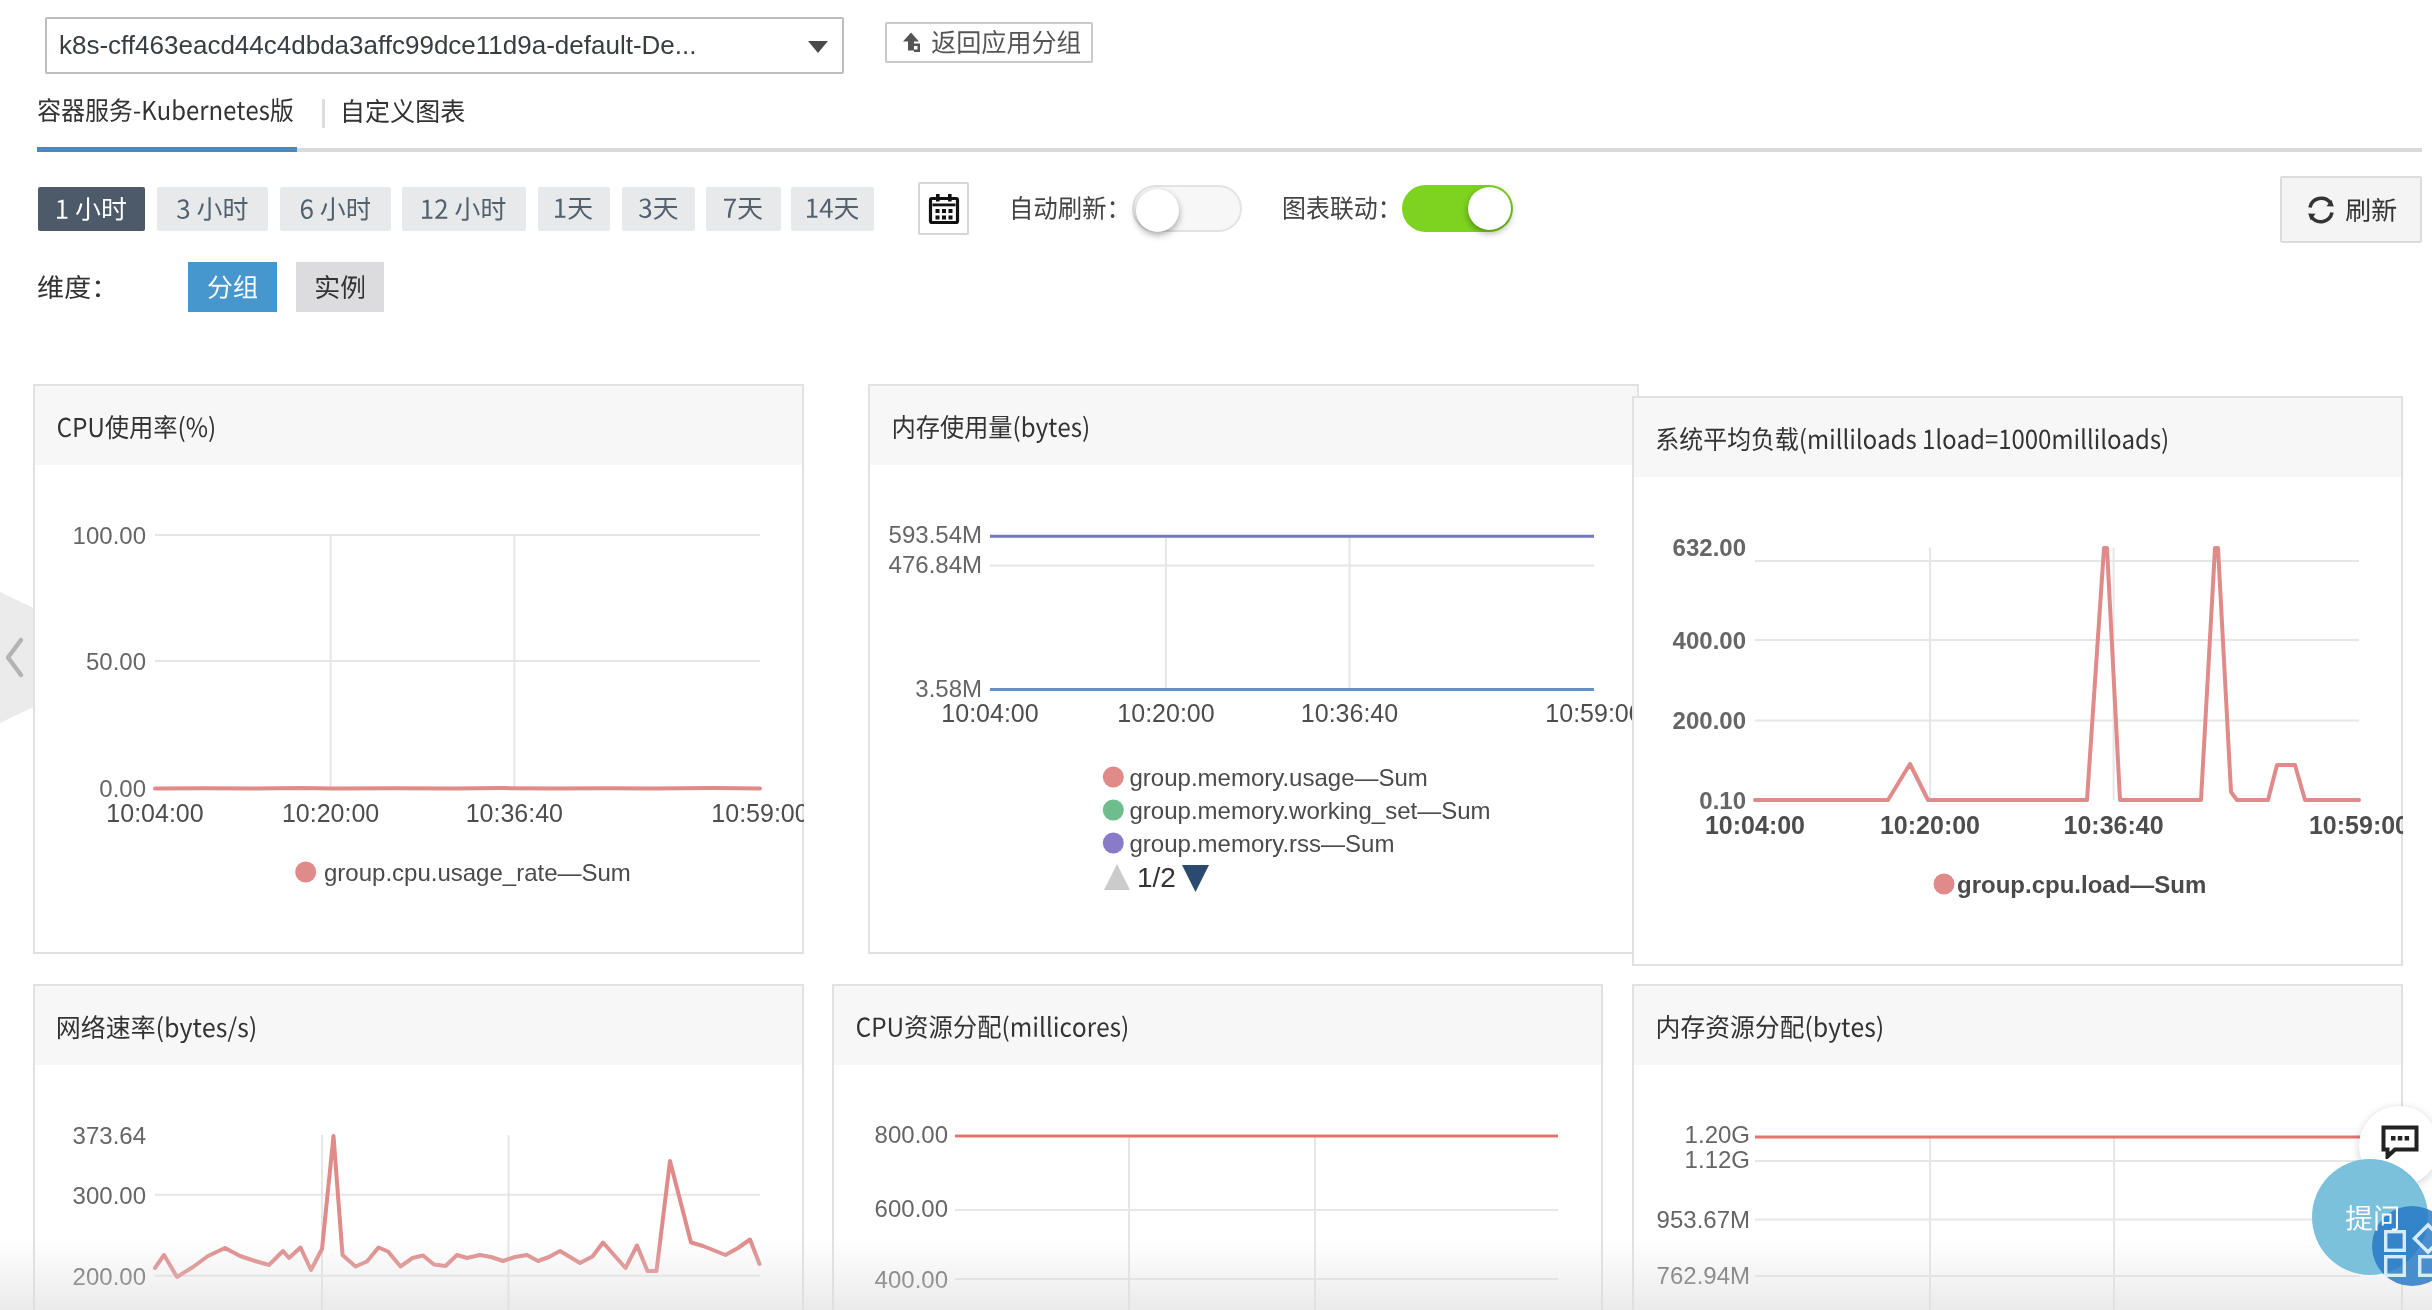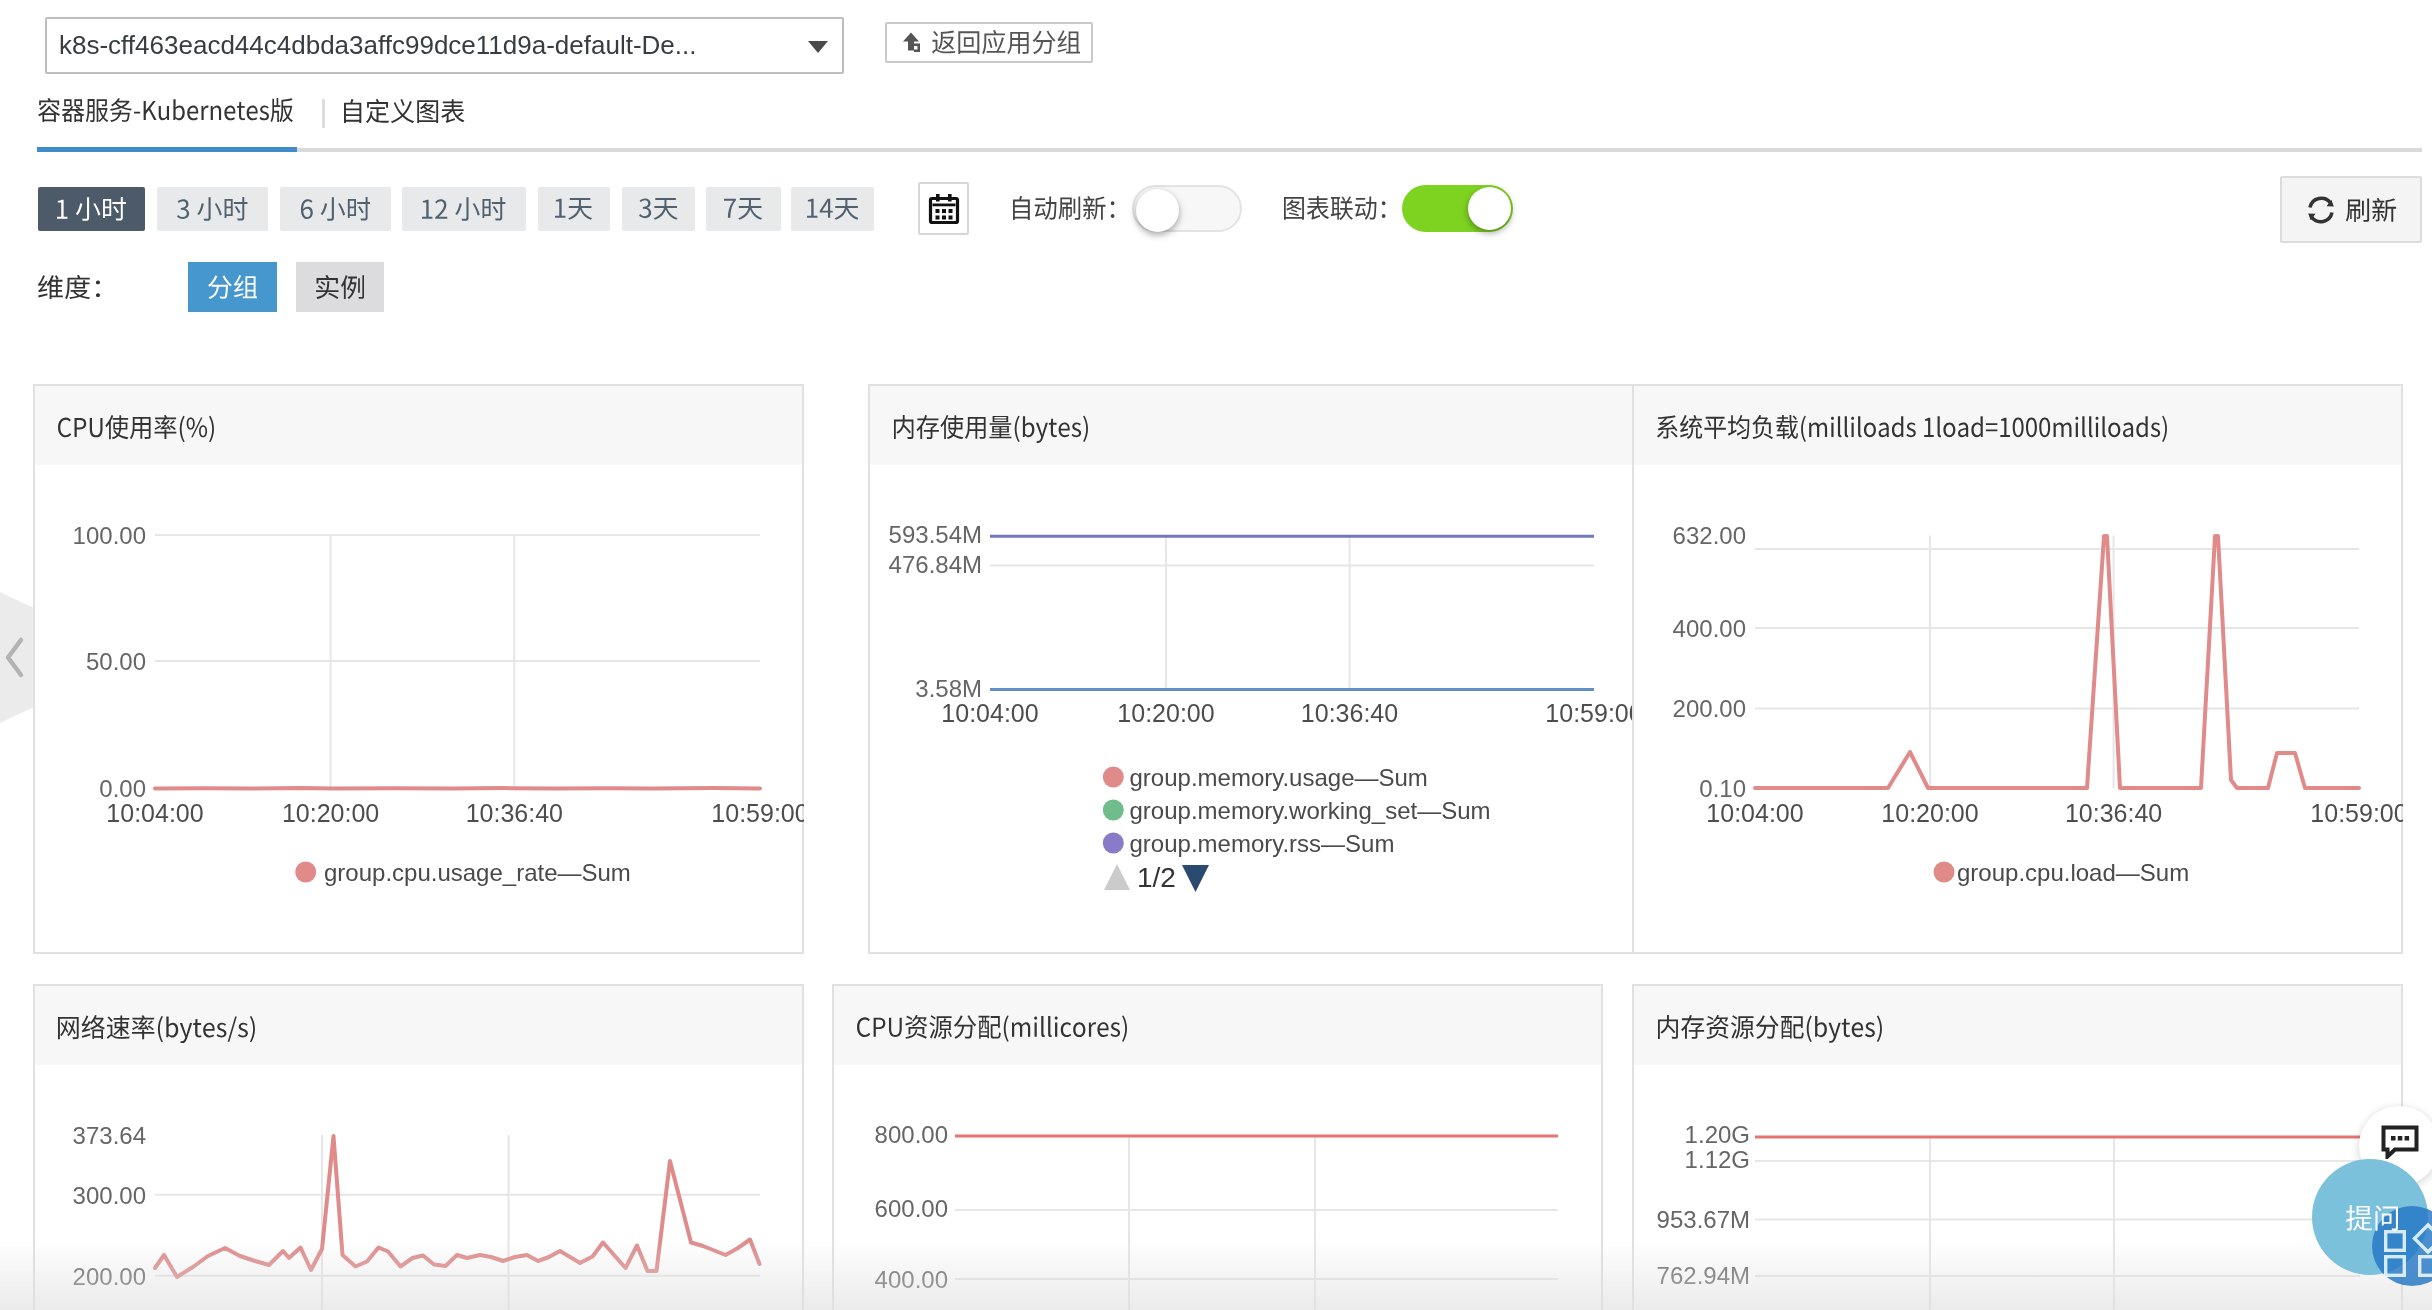--- a/index.html
+++ b/index.html
@@ -178,21 +178,21 @@
         <text x="261.5" y="393" font-size="24" fill="#4a4a4a" text-anchor="start" font-family="&quot;Liberation Sans&quot;,sans-serif" dominant-baseline="central">group.memory.usage—Sum</text>
         <circle cx="245.3" cy="426" r="10.5" fill="#6fbd8d"></circle>
         <text x="261.5" y="426" font-size="24" fill="#4a4a4a" text-anchor="start" font-family="&quot;Liberation Sans&quot;,sans-serif" dominant-baseline="central">group.memory.working_set—Sum</text>
         <circle cx="245.3" cy="459" r="10.5" fill="#8a7bc8"></circle>
         <text x="261.5" y="459" font-size="24" fill="#4a4a4a" text-anchor="start" font-family="&quot;Liberation Sans&quot;,sans-serif" dominant-baseline="central">group.memory.rss—Sum</text>
         <polygon points="236,506 262,506 249,480" fill="#cbcbcb"></polygon>
         <text x="269" y="493" font-size="28" fill="#333" text-anchor="start" font-family="&quot;Liberation Sans&quot;,sans-serif" dominant-baseline="central">1/2</text>
         <polygon points="314,481 341,481 327.5,508" fill="#2b4a70"></polygon>
       </svg>
 </div>
-<div class="card" style="left:1632px;top:384px;">
+<div class="card" style="left:1632px;top:396px;font-weight:bold;">
   <div class="card-hd"></div>
   <svg style="position:absolute;left:23px;top:29px;" width="510.0" height="27.0" viewBox="1.7 -21.9 510.0 27.0">
         <path d="M6.84435268171367 -5.824C5.5759936183191785 -3.952 3.5896954624372395 -2.028 1.675191215804045 -0.7799999999999999C2.153817277462344 -0.494 2.8956876730327066 0.156 3.2546572192764303 0.52C5.073436253577965 -0.884 7.203322227957393 -3.016 8.63920041293229 -5.122ZM15.220308760733895 -4.9399999999999995C17.206606916615833 -3.276 19.671531134156073 -0.884 20.868096288301818 0.572L22.399699685608375 -0.598C21.10740931913097 -2.08 18.64248510159073 -4.367999999999999 16.632255642625875 -5.954ZM15.890385247055512 -11.543999999999999C16.512599127211303 -10.92 17.18267561353292 -10.192 17.828820796771623 -9.437999999999999L7.299047440289053 -8.684C10.888742902726293 -10.607999999999999 14.550232274412277 -13.0 18.092065130683686 -15.911999999999999L16.704049551874622 -17.16C15.507484397728874 -16.093999999999998 14.191262728168553 -15.08 12.922903664774061 -14.117999999999999L7.059734409459904 -13.806C8.782788231429778 -15.132 10.529773356482568 -16.796 12.13317066303787 -18.616C15.24424006381681 -18.954 18.187790343015347 -19.422 20.461264135892264 -20.02L19.216836375580687 -21.657999999999998C15.33996527614847 -20.592 8.375956079020225 -19.89 2.5606494298718974 -19.578C2.7520998545352167 -19.136 2.9674815822814513 -18.355999999999998 3.015344188447281 -17.887999999999998C5.121298859743795 -17.992 7.370841349537798 -18.148 9.596452536248886 -18.355999999999998C8.040917835859416 -16.588 6.270001407723711 -15.027999999999999 5.647787527567924 -14.585999999999999C4.929848435080475 -14.014 4.3554971610905175 -13.623999999999999 3.8768710994322184 -13.546C4.068321524095538 -13.052 4.331565858007602 -12.193999999999999 4.379428464173432 -11.804C4.881985828914646 -12.011999999999999 5.623856224485008 -12.116 10.48191075031674 -12.427999999999999C8.44774998826897 -11.049999999999999 6.70076486321618 -10.01 5.8631692553141574 -9.594C4.379428464173432 -8.788 3.30251982544226 -8.294 2.5367181267889825 -8.19C2.7520998545352167 -7.67 3.015344188447281 -6.76 3.087138097696026 -6.37C3.757214584017644 -6.656 4.690535404251326 -6.786 11.271643752052931 -7.332V-0.52C11.271643752052931 -0.23399999999999999 11.199849842804188 -0.13 10.793017690394633 -0.104C10.410116841067994 -0.078 9.093895171507674 -0.078 7.658016986532777 -0.156C7.945192623527756 0.38999999999999996 8.256299563605651 1.222 8.352024775937311 1.7939999999999998C10.0990099009901 1.7939999999999998 11.295575055135847 1.768 12.085308056872039 1.456C12.898972361691147 1.144 13.090422786354466 0.598 13.090422786354466 -0.494V-7.4879999999999995L19.049317254000282 -7.9559999999999995C19.743325043404816 -7.098 20.317676317394774 -6.292 20.724508469804327 -5.616L22.160386654779224 -6.552C21.179203228379713 -8.138 19.12111116324903 -10.53 17.27840082586458 -12.324Z M40.635352634789555 -9.152V-0.9359999999999999C40.635352634789555 0.988 41.042184787199105 1.5599999999999998 42.71737600300315 1.5599999999999998C43.05241424616396 1.5599999999999998 44.48829243113886 1.5599999999999998 44.82333067429966 1.5599999999999998C46.30707146544039 1.5599999999999998 46.737834920932855 0.572 46.85749143634743 -2.964C46.402796677772045 -3.094 45.684857585284604 -3.4059999999999997 45.325888039040876 -3.77C45.254094129792136 -0.624 45.15836891746047 -0.156 44.63188024963634 -0.156C44.344704612641365 -0.156 43.21993336774436 -0.156 43.00455163999813 -0.156C42.478062972174 -0.156 42.406269062925254 -0.23399999999999999 42.406269062925254 -0.9359999999999999V-9.152ZM36.13626765520154 -9.1C35.992679836704056 -3.952 35.44225986579701 -1.17 31.517526160198962 0.416C31.92435831260852 0.7799999999999999 32.426915677349726 1.508 32.64229740509597 2.002C36.97386326310357 0.078 37.715733658673926 -3.276 37.90718408333725 -9.1ZM24.936417812397355 -1.378 25.343249964806912 0.5459999999999999C27.497067242269253 -0.208 30.320961006053217 -1.17 33.00126695133969 -2.132L32.71409131434471 -3.8219999999999996C29.818403641312003 -2.8859999999999997 26.874853362113466 -1.924 24.936417812397355 -1.378ZM38.17042841724931 -21.424C38.6251231758247 -20.358 39.22340575289757 -18.954 39.46271878372672 -18.07H33.67134343766131V-16.302H37.978977992585996C36.90206935385482 -14.69 35.25080944113369 -12.298 34.700389470226646 -11.725999999999999C34.24569471165127 -11.258 33.64741213457839 -11.075999999999999 33.19271737600301 -10.946C33.384167800666326 -10.53 33.719206043827135 -9.542 33.79099995307588 -9.048C34.4610764393975 -9.36 35.466191168879924 -9.49 44.15325418797805 -10.373999999999999C44.53615503730468 -9.671999999999999 44.89512458354841 -8.996 45.13443761437756 -8.475999999999999L46.6421097086012 -9.386C45.92417061611375 -10.894 44.36863591572428 -13.338 43.076345549246874 -15.158L41.66439866735489 -14.378C42.19088733517902 -13.623999999999999 42.741307306086064 -12.766 43.24386467082728 -11.908L36.662756323025675 -11.309999999999999C37.739664961756844 -12.74 39.103749237482994 -14.767999999999999 40.10886396696542 -16.302H46.61817840551828V-18.07H39.725963117638784L41.25756651494534 -18.59C40.97039087795036 -19.422 40.372108300877485 -20.852 39.82168832997044 -21.892ZM25.367181267889826 -10.998C25.72615081413355 -11.18 26.276570785040594 -11.309999999999999 29.148327154990383 -11.751999999999999C28.119281122425043 -10.113999999999999 27.18596030219136 -8.84 26.75519684669889 -8.346C25.989395148045613 -7.3839999999999995 25.43897517713857 -6.734 24.91248650931444 -6.63C25.127868237060675 -6.109999999999999 25.415043874055655 -5.148 25.510769086387317 -4.732C26.013326451128528 -5.069999999999999 26.826990755947637 -5.356 32.761953920510535 -6.76C32.71409131434471 -7.175999999999999 32.690160011261796 -7.93 32.738022617427625 -8.475999999999999L28.2150063347567 -7.513999999999999C30.033785369058236 -9.802 31.828633100276857 -12.584 33.3363051945005 -15.392L31.732907887945196 -16.432C31.278213129369814 -15.469999999999999 30.7756557646286 -14.482 30.225235793721556 -13.572L27.28168551452302 -13.234C28.765426305663745 -15.469999999999999 30.24916709680447 -18.304 31.350007038618557 -21.034L29.531228004317022 -21.944C28.478250668668768 -18.798 26.70733424053306 -15.443999999999999 26.132982966543103 -14.585999999999999C25.606494298718975 -13.702 25.151799540143593 -13.104 24.72103608465112 -13.0C24.960349115480273 -12.453999999999999 25.24752475247525 -11.414 25.367181267889826 -10.998Z M52.026652902257055 -16.38C52.95997372249074 -14.456 53.89329454272442 -11.934 54.22833278588523 -10.373999999999999L55.927455304772195 -11.024C55.592417061611386 -12.532 54.61123363521187 -15.027999999999999 53.653981511895275 -16.9ZM65.93073999343063 -17.029999999999998C65.33245741635776 -15.132 64.23161747454367 -12.479999999999999 63.322227957392904 -10.841999999999999L64.87776265778237 -10.296C65.81108347801606 -11.856 66.93585472291306 -14.351999999999999 67.82131293698092 -16.458ZM49.10703392614143 -9.048V-7.098H58.84707428088781V2.054H60.713715921355174V-7.098H70.57341279151612V-9.048H60.713715921355174V-18.148H69.2332598188729V-20.098H50.375392989535925V-18.148H58.84707428088781V-9.048Z M83.40059124395853 -12.011999999999999C84.88433203509926 -10.686 86.75097367556663 -8.814 87.70822579888322 -7.696L88.85692834686314 -9.022C87.89967622354655 -10.062 86.03303458307919 -11.804 84.50143118577262 -13.104ZM81.46215569424243 -3.094 82.20402608981279 -1.274C84.66895030735303 -2.73 87.97147013279529 -4.68 91.01074562432548 -6.577999999999999L90.57998216883301 -8.138C87.30139364647367 -6.239999999999999 83.73562948711935 -4.2379999999999995 81.46215569424243 -3.094ZM85.4347520060063 -21.84C84.3099807611093 -18.433999999999997 82.44333912064194 -15.132 80.33738444934542 -13.026C80.69635399558915 -12.636 81.27070526957911 -11.83 81.53394960349118 -11.44C82.61085824222235 -12.636 83.68776688095352 -14.17 84.64501900427011 -15.86H92.35089859696872C92.06372295997375 -5.148 91.72868471681294 -1.014 90.93895171507674 -0.104C90.67570738116467 0.23399999999999999 90.3885317441697 0.312 89.88597437942849 0.312C89.28769180235561 0.312 87.73215710196614 0.312 86.03303458307919 0.13C86.34414152315708 0.6759999999999999 86.55952325090331 1.456 86.60738585706913 2.002C88.06719534512695 2.08 89.62273004551642 2.132 90.50818825958427 2.028C91.39364647365213 1.95 91.92013514147625 1.742 92.4705551123833 0.962C93.40387593261698 -0.312 93.71498287269488 -4.4719999999999995 94.02608981277277 -16.64C94.02608981277277 -16.926 94.02608981277277 -17.68 94.02608981277277 -17.68H85.6022711275867C86.15269109849376 -18.849999999999998 86.65524846323497 -20.072 87.08601191872744 -21.294ZM72.65543615972973 -3.198 73.30158134296843 -1.222C75.57505513584536 -2.4699999999999998 78.54253671812681 -4.1339999999999995 81.31856787574493 -5.72L80.88780442025246 -7.358L77.5613532917273 -5.616V-13.728H80.45704096476V-15.574H77.5613532917273V-21.528H75.83829946975742V-15.574H72.82295528131014V-13.728H75.83829946975742V-4.758C74.64173431561167 -4.1339999999999995 73.54089437379758 -3.614 72.65543615972973 -3.198Z M108.24128384402422 -2.392C111.32842194172025 -0.9359999999999999 114.48735394866503 0.8059999999999999 116.40185819529822 2.08L117.76594247102437 0.728C115.7317817089766 -0.52 112.40533058045142 -2.262 109.34212378583831 -3.6399999999999997ZM106.99685608371266 -10.738C106.5900239313031 -4.29 105.58490920182066 -1.014 97.20895312280045 0.416C97.54399136596125 0.8059999999999999 97.97475482145373 1.5599999999999998 98.09441133686829 2.054C106.99685608371266 0.364 108.38487166252172 -3.484 108.86349772418002 -10.738ZM103.88578668293371 -17.862H110.15578809065742C109.55750551358454 -16.692 108.79170381493127 -15.418 108.02590211627799 -14.378H101.10975552531558C102.13880155788092 -15.495999999999999 103.0721223781146 -16.666 103.88578668293371 -17.862ZM104.02937450143119 -21.814C102.78494674111963 -19.084 100.36788512974522 -15.677999999999999 97.01750269813712 -13.208C97.44826615362959 -12.921999999999999 98.04654873070247 -12.298 98.35765567078036 -11.856C99.09952606635072 -12.453999999999999 99.81746515883817 -13.078 100.46361034207688 -13.728V-3.094H102.2584580732955V-12.636H113.57796443151426V-3.094H115.44460607198162V-14.378H110.06006287832577C111.01731500164236 -15.729999999999999 111.97456712495895 -17.342 112.62071230819765 -18.746L111.42414715405191 -19.604L111.11304021397402 -19.5H104.93876401858196C105.32166486790861 -20.15 105.68063441415234 -20.8 105.99174135423023 -21.45Z M137.26995448360003 -20.384C138.37079442541415 -19.369999999999997 139.63915348880863 -17.939999999999998 140.18957345971566 -16.977999999999998L141.55365773544182 -18.018C140.95537515836895 -18.98 139.66308479189155 -20.358 138.56224485007746 -21.294ZM139.73487870114027 -13.026C139.1126648209845 -10.556 138.22720660691664 -8.164 137.10243536201963 -6.005999999999999C136.64774060344425 -8.294 136.33663366336637 -11.128 136.14518323870305 -14.378H142.41518464642675V-15.963999999999999H136.0733893294543C136.00159542020555 -17.81 135.97766411712263 -19.759999999999998 136.00159542020555 -21.814H134.23067899206984C134.23067899206984 -19.811999999999998 134.27854159823568 -17.836 134.35033550748443 -15.963999999999999H128.46323494908734V-18.2H132.6990755947633V-19.759999999999998H128.46323494908734V-21.866H126.74018112711748V-19.759999999999998H122.16930223828072V-18.2H126.74018112711748V-15.963999999999999H120.94880578105206V-14.378H134.42212941673316C134.6614424475623 -10.244 135.1161372061377 -6.577999999999999 135.83407629862515 -3.77C134.6614424475623 -1.95 133.32128947491907 -0.38999999999999996 131.78968607761252 0.8059999999999999C132.22044953310498 1.144 132.74693820092912 1.716 133.05804514100703 2.132C134.3264042044015 1.066 135.47510675238144 -0.23399999999999999 136.50415278494677 -1.664C137.38961099901462 0.572 138.58617615316035 1.8719999999999999 140.14171085354982 1.8719999999999999C141.8169020693539 1.8719999999999999 142.41518464642675 0.6759999999999999 142.70236028342174 -3.2239999999999998C142.27159682792927 -3.4059999999999997 141.64938294777346 -3.796 141.29041340152975 -4.2379999999999995C141.14682558303227 -1.196 140.90751255220312 -0.026 140.30922997513025 -0.026C139.2801839425649 -0.026 138.39472572849704 -1.3 137.72464924217542 -3.536C139.2801839425649 -6.2139999999999995 140.47674909671065 -9.282 141.33827600769558 -12.506ZM121.21205011496413 -2.392 121.40350053962744 -0.572 127.62563934118533 -1.274V1.976H129.30083055698938V-1.456L133.6563277180799 -1.95V-3.562L129.30083055698938 -3.1199999999999997V-5.564H133.10590774717284V-7.254H129.30083055698938V-9.36H127.62563934118533V-7.254H124.29918821266016C124.82567688048428 -8.112 125.32823424522549 -9.1 125.83079160996671 -10.166H133.60846511191406V-11.777999999999999H126.54873070245415C126.83590633944914 -12.453999999999999 127.0991506733612 -13.129999999999999 127.33846370419035 -13.806L125.56754727605464 -14.325999999999999C125.32823424522549 -13.468 125.0171273051476 -12.584 124.7060203650697 -11.777999999999999H121.30777532729579V-10.166H124.03594387874809C123.62911172633854 -9.282 123.29407348317773 -8.606 123.10262305851441 -8.294C122.71972220918776 -7.592 122.36075266294404 -7.072 122.00178311670032 -6.994C122.21716484444656 -6.5 122.45647787527571 -5.59 122.55220308760737 -5.2C122.7675848153536 -5.4079999999999995 123.48552390784104 -5.564 124.49063863732347 -5.564H127.62563934118533V-2.964Z M149.30739993430626 5.096 150.6475529069495 4.446C148.5894608418188 0.754 147.6082774154193 -3.666 147.6082774154193 -8.086C147.6082774154193 -12.479999999999999 148.5894608418188 -16.874 150.6475529069495 -20.592L149.30739993430626 -21.268C147.1057200506781 -17.368 145.78949838111777 -13.181999999999999 145.78949838111777 -8.086C145.78949838111777 -2.964 147.1057200506781 1.222 149.30739993430626 5.096Z M153.878278823143 0.0H156.07995870677118V-10.244C157.25259255783402 -11.7 158.3534324996481 -12.402 159.3346159260476 -12.402C160.98587583876875 -12.402 161.751677537422 -11.283999999999999 161.751677537422 -8.632V0.0H163.92942611796727V-10.244C165.14992257519594 -11.7 166.2028999108442 -12.402 167.2080146403266 -12.402C168.85927455304775 -12.402 169.62507625170102 -11.283999999999999 169.62507625170102 -8.632V0.0H171.8028248322463V-8.943999999999999C171.8028248322463 -12.532 170.5344657688518 -14.482 167.87809112664823 -14.482C166.27469382009295 -14.482 164.9345408474497 -13.363999999999999 163.57045657172355 -11.777999999999999C163.04396790389941 -13.442 161.99099056825116 -14.482 159.9807611092863 -14.482C158.42522640889683 -14.482 157.0850734362536 -13.415999999999999 155.9363708882737 -12.064H155.88850828210786L155.67312655436163 -14.117999999999999H153.878278823143Z M176.03866547792225 0.0H178.24034536155042V-14.117999999999999H176.03866547792225ZM177.13950541973634 -17.029999999999998C178.00103233072127 -17.029999999999998 178.59931490779414 -17.654 178.59931490779414 -18.616C178.59931490779414 -19.526 178.00103233072127 -20.15 177.13950541973634 -20.15C176.2779785087514 -20.15 175.70362723476146 -19.526 175.70362723476146 -18.616C175.70362723476146 -17.654 176.2779785087514 -17.029999999999998 177.13950541973634 -17.029999999999998Z M184.9171789216837 0.33799999999999997C185.51546149875657 0.33799999999999997 185.87443104500028 0.23399999999999999 186.18553798507818 0.13L185.87443104500028 -1.69C185.63511801417113 -1.638 185.53939280183948 -1.638 185.4197362864249 -1.638C185.0846980432641 -1.638 184.82145370935203 -1.924 184.82145370935203 -2.6519999999999997V-20.695999999999998H182.61977382572385V-2.808C182.61977382572385 -0.8059999999999999 183.28985031204547 0.33799999999999997 184.9171789216837 0.33799999999999997Z M191.7136689972315 0.33799999999999997C192.31195157430437 0.33799999999999997 192.6709211205481 0.23399999999999999 192.982028060626 0.13L192.6709211205481 -1.69C192.43160808971894 -1.638 192.3358828773873 -1.638 192.2162263619727 -1.638C191.8811881188119 -1.638 191.61794378489984 -1.924 191.61794378489984 -2.6519999999999997V-20.695999999999998H189.41626390127166V-2.808C189.41626390127166 -0.8059999999999999 190.08634038759328 0.33799999999999997 191.7136689972315 0.33799999999999997Z M196.2127539768195 0.0H198.41443386044767V-14.117999999999999H196.2127539768195ZM197.3135939186336 -17.029999999999998C198.17512082961852 -17.029999999999998 198.7734034066914 -17.654 198.7734034066914 -18.616C198.7734034066914 -19.526 198.17512082961852 -20.15 197.3135939186336 -20.15C196.45206700764865 -20.15 195.8777157336587 -19.526 195.8777157336587 -18.616C195.8777157336587 -17.654 196.45206700764865 -17.029999999999998 197.3135939186336 -17.029999999999998Z M205.09126742058095 0.33799999999999997C205.6895499976538 0.33799999999999997 206.04851954389753 0.23399999999999999 206.35962648397543 0.13L206.04851954389753 -1.69C205.80920651306837 -1.638 205.71348130073673 -1.638 205.59382478532214 -1.638C205.25878654216135 -1.638 204.99554220824928 -1.924 204.99554220824928 -2.6519999999999997V-20.695999999999998H202.7938623246211V-2.808C202.7938623246211 -0.8059999999999999 203.46393881094272 0.33799999999999997 205.09126742058095 0.33799999999999997Z M214.639857350664 0.33799999999999997C217.8227206606917 0.33799999999999997 220.64661442447564 -2.366 220.64661442447564 -7.045999999999999C220.64661442447564 -11.751999999999999 217.8227206606917 -14.482 214.639857350664 -14.482C211.4569940406363 -14.482 208.63310027685233 -11.751999999999999 208.63310027685233 -7.045999999999999C208.63310027685233 -2.366 211.4569940406363 0.33799999999999997 214.639857350664 0.33799999999999997ZM214.639857350664 -1.638C212.39031486086998 -1.638 210.88264276664634 -3.796 210.88264276664634 -7.045999999999999C210.88264276664634 -10.296 212.39031486086998 -12.479999999999999 214.639857350664 -12.479999999999999C216.889399840458 -12.479999999999999 218.42100323776455 -10.296 218.42100323776455 -7.045999999999999C218.42100323776455 -3.796 216.889399840458 -1.638 214.639857350664 -1.638Z M227.08413495377974 0.33799999999999997C228.68753226033505 0.33799999999999997 230.14734174839288 -0.572 231.39176950870444 -1.69H231.4635634179532L231.6550138426165 0.0H233.4498615738351V-8.684C233.4498615738351 -12.193999999999999 232.1336399042748 -14.482 228.95077659424712 -14.482C226.8448219229506 -14.482 225.02604288864907 -13.468 223.85340903758623 -12.636L224.69100464548825 -10.998C225.7200506780536 -11.751999999999999 227.08413495377974 -12.506 228.5918070480034 -12.506C230.72169302238282 -12.506 231.27211299328985 -10.764 231.27211299328985 -8.943999999999999C225.7439819811365 -8.267999999999999 223.3029890666792 -6.734 223.3029890666792 -3.666C223.3029890666792 -1.1179999999999999 224.90638637323448 0.33799999999999997 227.08413495377974 0.33799999999999997ZM227.70634883393555 -1.5859999999999999C226.41405846745812 -1.5859999999999999 225.4089437379757 -2.21 225.4089437379757 -3.8219999999999996C225.4089437379757 -5.6419999999999995 226.89268452911642 -6.811999999999999 231.27211299328985 -7.358V-3.432C230.00375392989537 -2.21 228.95077659424712 -1.5859999999999999 227.70634883393555 -1.5859999999999999Z M241.99333677443576 0.33799999999999997C243.54887147482523 0.33799999999999997 244.93688705363428 -0.572 245.94200178311672 -1.664H246.01379569236548L246.2052461170288 0.0H248.00009384824742V-20.695999999999998H245.79841396461924V-15.261999999999999L245.9180704800338 -12.844C244.76936793205388 -13.857999999999999 243.78818450565439 -14.482 242.25658110834783 -14.482C239.28909952606637 -14.482 236.6327248838628 -11.622 236.6327248838628 -7.045999999999999C236.6327248838628 -2.34 238.73867955515934 0.33799999999999997 241.99333677443576 0.33799999999999997ZM242.47196283609406 -1.664C240.19848904321714 -1.664 238.88226737365682 -3.666 238.88226737365682 -7.072C238.88226737365682 -10.296 240.55745858946085 -12.479999999999999 242.63948195767446 -12.479999999999999C243.71639059640563 -12.479999999999999 244.72150532588807 -12.064 245.79841396461924 -10.998V-3.5879999999999996C244.72150532588807 -2.288 243.6685279902398 -1.664 242.47196283609406 -1.664Z M255.8016986532777 0.33799999999999997C258.8649054478908 0.33799999999999997 260.5161653606119 -1.5599999999999998 260.5161653606119 -3.848C260.5161653606119 -6.526 258.45807329548126 -7.358 256.56750035193096 -8.138C255.10769086387316 -8.735999999999999 253.76753789122992 -9.256 253.76753789122992 -10.581999999999999C253.76753789122992 -11.7 254.53333958988318 -12.636 256.1845995026043 -12.636C257.3333020505842 -12.636 258.242691567735 -12.09 259.12814978180285 -11.388L260.1811271174511 -12.87C259.1999436910516 -13.754 257.7640655060767 -14.482 256.1606681995214 -14.482C253.31284313265454 -14.482 251.6855145230163 -12.713999999999999 251.6855145230163 -10.478C251.6855145230163 -8.06 253.64788137581533 -7.124 255.46666041011687 -6.396C256.90253859509176 -5.824 258.43414199239834 -5.148 258.43414199239834 -3.718C258.43414199239834 -2.496 257.5965463844963 -1.508 255.87349256252642 -1.508C254.31795786213695 -1.508 253.16925531415706 -2.1839999999999997 252.02055276617713 -3.198L250.96757543052888 -1.6119999999999999C252.18807188775753 -0.494 253.95898831589324 0.33799999999999997 255.8016986532777 0.33799999999999997Z M268.86819013654923 0.0H278.488573975881V-1.976H274.97067242269253V-19.058H273.2954812068885C272.3382290835719 -18.46 271.2134578386749 -18.018 269.6579231382854 -17.706V-16.198H272.7929238421473V-1.976H268.86819013654923Z M284.54319365585854 0.33799999999999997C285.1414762329314 0.33799999999999997 285.50044577917515 0.23399999999999999 285.81155271925303 0.13L285.50044577917515 -1.69C285.261132748346 -1.638 285.1654075360143 -1.638 285.04575102059977 -1.638C284.7107127774389 -1.638 284.4474684435269 -1.924 284.4474684435269 -2.6519999999999997V-20.695999999999998H282.2457885598987V-2.808C282.2457885598987 -0.8059999999999999 282.9158650462203 0.33799999999999997 284.54319365585854 0.33799999999999997Z M294.09178358594164 0.33799999999999997C297.2746468959693 0.33799999999999997 300.09854065975327 -2.366 300.09854065975327 -7.045999999999999C300.09854065975327 -11.751999999999999 297.2746468959693 -14.482 294.09178358594164 -14.482C290.90892027591394 -14.482 288.08502651212996 -11.751999999999999 288.08502651212996 -7.045999999999999C288.08502651212996 -2.366 290.90892027591394 0.33799999999999997 294.09178358594164 0.33799999999999997ZM294.09178358594164 -1.638C291.84224109614763 -1.638 290.33456900192397 -3.796 290.33456900192397 -7.045999999999999C290.33456900192397 -10.296 291.84224109614763 -12.479999999999999 294.09178358594164 -12.479999999999999C296.3413260757356 -12.479999999999999 297.8729294730422 -10.296 297.8729294730422 -7.045999999999999C297.8729294730422 -3.796 296.3413260757356 -1.638 294.09178358594164 -1.638Z M306.53606118905736 0.33799999999999997C308.1394584956127 0.33799999999999997 309.5992679836705 -0.572 310.84369574398204 -1.69H310.9154896532308L311.10694007789414 0.0H312.90178780911276V-8.684C312.90178780911276 -12.193999999999999 311.58556613955244 -14.482 308.40270282952474 -14.482C306.29674815822824 -14.482 304.4779691239267 -13.468 303.3053352728639 -12.636L304.1429308807659 -10.998C305.1719769133312 -11.751999999999999 306.53606118905736 -12.506 308.04373328328103 -12.506C310.17361925766045 -12.506 310.7240392285675 -10.764 310.7240392285675 -8.943999999999999C305.1959082164141 -8.267999999999999 302.7549153019568 -6.734 302.7549153019568 -3.666C302.7549153019568 -1.1179999999999999 304.3583126085121 0.33799999999999997 306.53606118905736 0.33799999999999997ZM307.1582750692132 -1.5859999999999999C305.8659847027358 -1.5859999999999999 304.86086997325333 -2.21 304.86086997325333 -3.8219999999999996C304.86086997325333 -5.6419999999999995 306.3446107643941 -6.811999999999999 310.7240392285675 -7.358V-3.432C309.455680165173 -2.21 308.40270282952474 -1.5859999999999999 307.1582750692132 -1.5859999999999999Z M321.44526300971336 0.33799999999999997C323.0007977101028 0.33799999999999997 324.3888132889119 -0.572 325.3939280183943 -1.664H325.4657219276431L325.65717235230636 0.0H327.452020083525V-20.695999999999998H325.2503401998968V-15.261999999999999L325.3699967153114 -12.844C324.2212941673315 -13.857999999999999 323.240110740932 -14.482 321.7085073436254 -14.482C318.74102576134396 -14.482 316.0846511191404 -11.622 316.0846511191404 -7.045999999999999C316.0846511191404 -2.34 318.1906057904369 0.33799999999999997 321.44526300971336 0.33799999999999997ZM321.92388907137166 -1.664C319.65041527849473 -1.664 318.3341936089344 -3.666 318.3341936089344 -7.072C318.3341936089344 -10.296 320.00938482473845 -12.479999999999999 322.09140819295203 -12.479999999999999C323.1683168316832 -12.479999999999999 324.17343156116567 -12.064 325.2503401998968 -10.998V-3.5879999999999996C324.17343156116567 -2.288 323.1204542255174 -1.664 321.92388907137166 -1.664Z M330.56308948430393 -11.83H342.0501149641031V-13.597999999999999H330.56308948430393ZM330.56308948430393 -5.59H342.0501149641031V-7.358H330.56308948430393Z M345.04152784946746 0.0H354.66191168879925V-1.976H351.14401013561076V-19.058H349.4688189198067C348.5115667964901 -18.46 347.38679555159314 -18.018 345.83126085120364 -17.706V-16.198H348.9662615550655V-1.976H345.04152784946746Z M362.8703486462391 0.33799999999999997C366.19679977476426 0.33799999999999997 368.3266857491437 -2.9379999999999997 368.3266857491437 -9.594C368.3266857491437 -16.198 366.19679977476426 -19.396 362.8703486462391 -19.396C359.519966214631 -19.396 357.4140115433345 -16.198 357.4140115433345 -9.594C357.4140115433345 -2.9379999999999997 359.519966214631 0.33799999999999997 362.8703486462391 0.33799999999999997ZM362.8703486462391 -1.5859999999999999C360.88405049035714 -1.5859999999999999 359.519966214631 -4.004 359.519966214631 -9.594C359.519966214631 -15.158 360.88405049035714 -17.524 362.8703486462391 -17.524C364.856646802121 -17.524 366.2207310778472 -15.158 366.2207310778472 -9.594C366.2207310778472 -4.004 364.856646802121 -1.5859999999999999 362.8703486462391 -1.5859999999999999Z M376.1522218572569 0.33799999999999997C379.47867298578205 0.33799999999999997 381.6085589601615 -2.9379999999999997 381.6085589601615 -9.594C381.6085589601615 -16.198 379.47867298578205 -19.396 376.1522218572569 -19.396C372.8018394256488 -19.396 370.6958847543523 -16.198 370.6958847543523 -9.594C370.6958847543523 -2.9379999999999997 372.8018394256488 0.33799999999999997 376.1522218572569 0.33799999999999997ZM376.1522218572569 -1.5859999999999999C374.16592370137494 -1.5859999999999999 372.8018394256488 -4.004 372.8018394256488 -9.594C372.8018394256488 -15.158 374.16592370137494 -17.524 376.1522218572569 -17.524C378.1385200131388 -17.524 379.502604288865 -15.158 379.502604288865 -9.594C379.502604288865 -4.004 378.1385200131388 -1.5859999999999999 376.1522218572569 -1.5859999999999999Z M389.4340950682747 0.33799999999999997C392.76054619679985 0.33799999999999997 394.89043217117927 -2.9379999999999997 394.89043217117927 -9.594C394.89043217117927 -16.198 392.76054619679985 -19.396 389.4340950682747 -19.396C386.0837126366666 -19.396 383.9777579653701 -16.198 383.9777579653701 -9.594C383.9777579653701 -2.9379999999999997 386.0837126366666 0.33799999999999997 389.4340950682747 0.33799999999999997ZM389.4340950682747 -1.5859999999999999C387.44779691239273 -1.5859999999999999 386.0837126366666 -4.004 386.0837126366666 -9.594C386.0837126366666 -15.158 387.44779691239273 -17.524 389.4340950682747 -17.524C391.4203932241566 -17.524 392.78447749988277 -15.158 392.78447749988277 -9.594C392.78447749988277 -4.004 391.4203932241566 -1.5859999999999999 389.4340950682747 -1.5859999999999999Z M398.2647459058703 0.0H400.4664257894985V-10.244C401.6390596405613 -11.7 402.7398995823754 -12.402 403.72108300877494 -12.402C405.37234292149606 -12.402 406.1381446201493 -11.283999999999999 406.1381446201493 -8.632V0.0H408.3158932006946V-10.244C409.5363896579232 -11.7 410.5893669935715 -12.402 411.59448172305395 -12.402C413.24574163577506 -12.402 414.0115433344283 -11.283999999999999 414.0115433344283 -8.632V0.0H416.1892919149736V-8.943999999999999C416.1892919149736 -12.532 414.9209328515791 -14.482 412.26455820937554 -14.482C410.66116090282026 -14.482 409.321007930177 -13.363999999999999 407.95692365445086 -11.777999999999999C407.4304349866267 -13.442 406.3774576509785 -14.482 404.3672281920136 -14.482C402.81169349162417 -14.482 401.47154051898093 -13.415999999999999 400.322837971001 -12.064H400.27497536483514L400.05959363708894 -14.117999999999999H398.2647459058703Z M420.42513256064956 0.0H422.62681244427773V-14.117999999999999H420.42513256064956ZM421.5259725024636 -17.029999999999998C422.3874994134486 -17.029999999999998 422.98578199052145 -17.654 422.98578199052145 -18.616C422.98578199052145 -19.526 422.3874994134486 -20.15 421.5259725024636 -20.15C420.6644455914787 -20.15 420.09009431748876 -19.526 420.09009431748876 -18.616C420.09009431748876 -17.654 420.6644455914787 -17.029999999999998 421.5259725024636 -17.029999999999998Z M429.30364600441095 0.33799999999999997C429.9019285814838 0.33799999999999997 430.26089812772756 0.23399999999999999 430.57200506780543 0.13L430.26089812772756 -1.69C430.0215850968984 -1.638 429.9258598845667 -1.638 429.8062033691522 -1.638C429.4711651259913 -1.638 429.2079207920793 -1.924 429.2079207920793 -2.6519999999999997V-20.695999999999998H427.0062409084511V-2.808C427.0062409084511 -0.8059999999999999 427.6763173947727 0.33799999999999997 429.30364600441095 0.33799999999999997Z M436.1001360799588 0.33799999999999997C436.69841865703165 0.33799999999999997 437.0573882032754 0.23399999999999999 437.3684951433533 0.13L437.0573882032754 -1.69C436.81807517244624 -1.638 436.72234996011457 -1.638 436.60269344470004 -1.638C436.2676552015392 -1.638 436.00441086762714 -1.924 436.00441086762714 -2.6519999999999997V-20.695999999999998H433.80273098399897V-2.808C433.80273098399897 -0.8059999999999999 434.47280747032056 0.33799999999999997 436.1001360799588 0.33799999999999997Z M440.59922105954684 0.0H442.800900943175V-14.117999999999999H440.59922105954684ZM441.7000610013609 -17.029999999999998C442.5615879123459 -17.029999999999998 443.1598704894187 -17.654 443.1598704894187 -18.616C443.1598704894187 -19.526 442.5615879123459 -20.15 441.7000610013609 -20.15C440.83853409037596 -20.15 440.26418281638604 -19.526 440.26418281638604 -18.616C440.26418281638604 -17.654 440.83853409037596 -17.029999999999998 441.7000610013609 -17.029999999999998Z M449.4777345033083 0.33799999999999997C450.0760170803811 0.33799999999999997 450.4349866266249 0.23399999999999999 450.74609356670277 0.13L450.4349866266249 -1.69C450.1956735957957 -1.638 450.09994838346404 -1.638 449.9802918680495 -1.638C449.64525362488865 -1.638 449.3820092909766 -1.924 449.3820092909766 -2.6519999999999997V-20.695999999999998H447.18032940734844V-2.808C447.18032940734844 -0.8059999999999999 447.85040589367003 0.33799999999999997 449.4777345033083 0.33799999999999997Z M459.0263244333913 0.33799999999999997C462.20918774341897 0.33799999999999997 465.03308150720295 -2.366 465.03308150720295 -7.045999999999999C465.03308150720295 -11.751999999999999 462.20918774341897 -14.482 459.0263244333913 -14.482C455.8434611233636 -14.482 453.01956735957964 -11.751999999999999 453.01956735957964 -7.045999999999999C453.01956735957964 -2.366 455.8434611233636 0.33799999999999997 459.0263244333913 0.33799999999999997ZM459.0263244333913 -1.638C456.7767819435973 -1.638 455.26910984937365 -3.796 455.26910984937365 -7.045999999999999C455.26910984937365 -10.296 456.7767819435973 -12.479999999999999 459.0263244333913 -12.479999999999999C461.2758669231853 -12.479999999999999 462.80747032049186 -10.296 462.80747032049186 -7.045999999999999C462.80747032049186 -3.796 461.2758669231853 -1.638 459.0263244333913 -1.638Z M471.47060203650705 0.33799999999999997C473.0739993430624 0.33799999999999997 474.53380883112015 -0.572 475.7782365914317 -1.69H475.8500305006805L476.0414809253438 0.0H477.83632865656244V-8.684C477.83632865656244 -12.193999999999999 476.5201069870021 -14.482 473.3372436769744 -14.482C471.2312890056779 -14.482 469.4125099713764 -13.468 468.23987612031357 -12.636L469.0774717282156 -10.998C470.1065177607809 -11.751999999999999 471.47060203650705 -12.506 472.9782741307307 -12.506C475.10816010511013 -12.506 475.6585800760172 -10.764 475.6585800760172 -8.943999999999999C470.1304490638638 -8.267999999999999 467.6894561494065 -6.734 467.6894561494065 -3.666C467.6894561494065 -1.1179999999999999 469.2928534559618 0.33799999999999997 471.47060203650705 0.33799999999999997ZM472.09281591666286 -1.5859999999999999C470.80052555018545 -1.5859999999999999 469.795410820703 -2.21 469.795410820703 -3.8219999999999996C469.795410820703 -5.6419999999999995 471.27915161184376 -6.811999999999999 475.6585800760172 -7.358V-3.432C474.3902210126227 -2.21 473.3372436769744 -1.5859999999999999 472.09281591666286 -1.5859999999999999Z M486.37980385716304 0.33799999999999997C487.9353385575525 0.33799999999999997 489.32335413636156 -0.572 490.328468865844 -1.664H490.40026277509276L490.59171319975604 0.0H492.38656093097467V-20.695999999999998H490.1848810473465V-15.261999999999999L490.3045375627611 -12.844C489.1558350147812 -13.857999999999999 488.17465158838166 -14.482 486.6430481910751 -14.482C483.67556660879364 -14.482 481.0191919665901 -11.622 481.0191919665901 -7.045999999999999C481.0191919665901 -2.34 483.1251466378866 0.33799999999999997 486.37980385716304 0.33799999999999997ZM486.85842991882134 -1.664C484.5849561259444 -1.664 483.2687344563841 -3.666 483.2687344563841 -7.072C483.2687344563841 -10.296 484.94392567218813 -12.479999999999999 487.0259490404017 -12.479999999999999C488.1028576791329 -12.479999999999999 489.10797240861535 -12.064 490.1848810473465 -10.998V-3.5879999999999996C489.10797240861535 -2.288 488.0549950729671 -1.664 486.85842991882134 -1.664Z M500.1881657360049 0.33799999999999997C503.251372530618 0.33799999999999997 504.9026324433392 -1.5599999999999998 504.9026324433392 -3.848C504.9026324433392 -6.526 502.8445403782085 -7.358 500.95396743465824 -8.138C499.4941579466004 -8.735999999999999 498.15400497395717 -9.256 498.15400497395717 -10.581999999999999C498.15400497395717 -11.7 498.91980667261043 -12.636 500.57106658533155 -12.636C501.7197691333115 -12.636 502.6291586504623 -12.09 503.5146168645301 -11.388L504.56759420017835 -12.87C503.5864107737789 -13.754 502.15053258880397 -14.482 500.54713528224863 -14.482C497.6993102153818 -14.482 496.0719816057436 -12.713999999999999 496.0719816057436 -10.478C496.0719816057436 -8.06 498.0343484585426 -7.124 499.8531274928441 -6.396C501.28900567781903 -5.824 502.82060907512556 -5.148 502.82060907512556 -3.718C502.82060907512556 -2.496 501.98301346722354 -1.508 500.2599596452537 -1.508C498.70442494486423 -1.508 497.5557223968843 -2.1839999999999997 496.4070198489044 -3.198L495.3540425132561 -1.6119999999999999C496.57453897048475 -0.494 498.34545539862046 0.33799999999999997 500.1881657360049 0.33799999999999997Z M508.15728966261565 5.096C510.3589695462438 1.222 511.67519121580415 -2.964 511.67519121580415 -8.086C511.67519121580415 -13.181999999999999 510.3589695462438 -17.368 508.15728966261565 -21.268L506.7932053868895 -20.592C508.85129745202016 -16.874 509.8803434845855 -12.479999999999999 509.8803434845855 -8.086C509.8803434845855 -3.666 508.85129745202016 0.754 506.7932053868895 4.446Z" fill="#333"></path>
       </svg>
   <svg class="chart" width="771" height="570" viewBox="0 0 771 570">
         <line x1="123" y1="164.9" x2="727" y2="164.9" stroke="#e6e6e6" stroke-width="2"></line>
         <line x1="123" y1="244" x2="727" y2="244" stroke="#e6e6e6" stroke-width="2"></line>
         <line x1="123" y1="324.4" x2="727" y2="324.4" stroke="#e6e6e6" stroke-width="2"></line>
         <line x1="298" y1="151.5" x2="298" y2="404" stroke="#e6e6e6" stroke-width="2"></line>
         <line x1="481.6" y1="151.5" x2="481.6" y2="404" stroke="#e6e6e6" stroke-width="2"></line>

